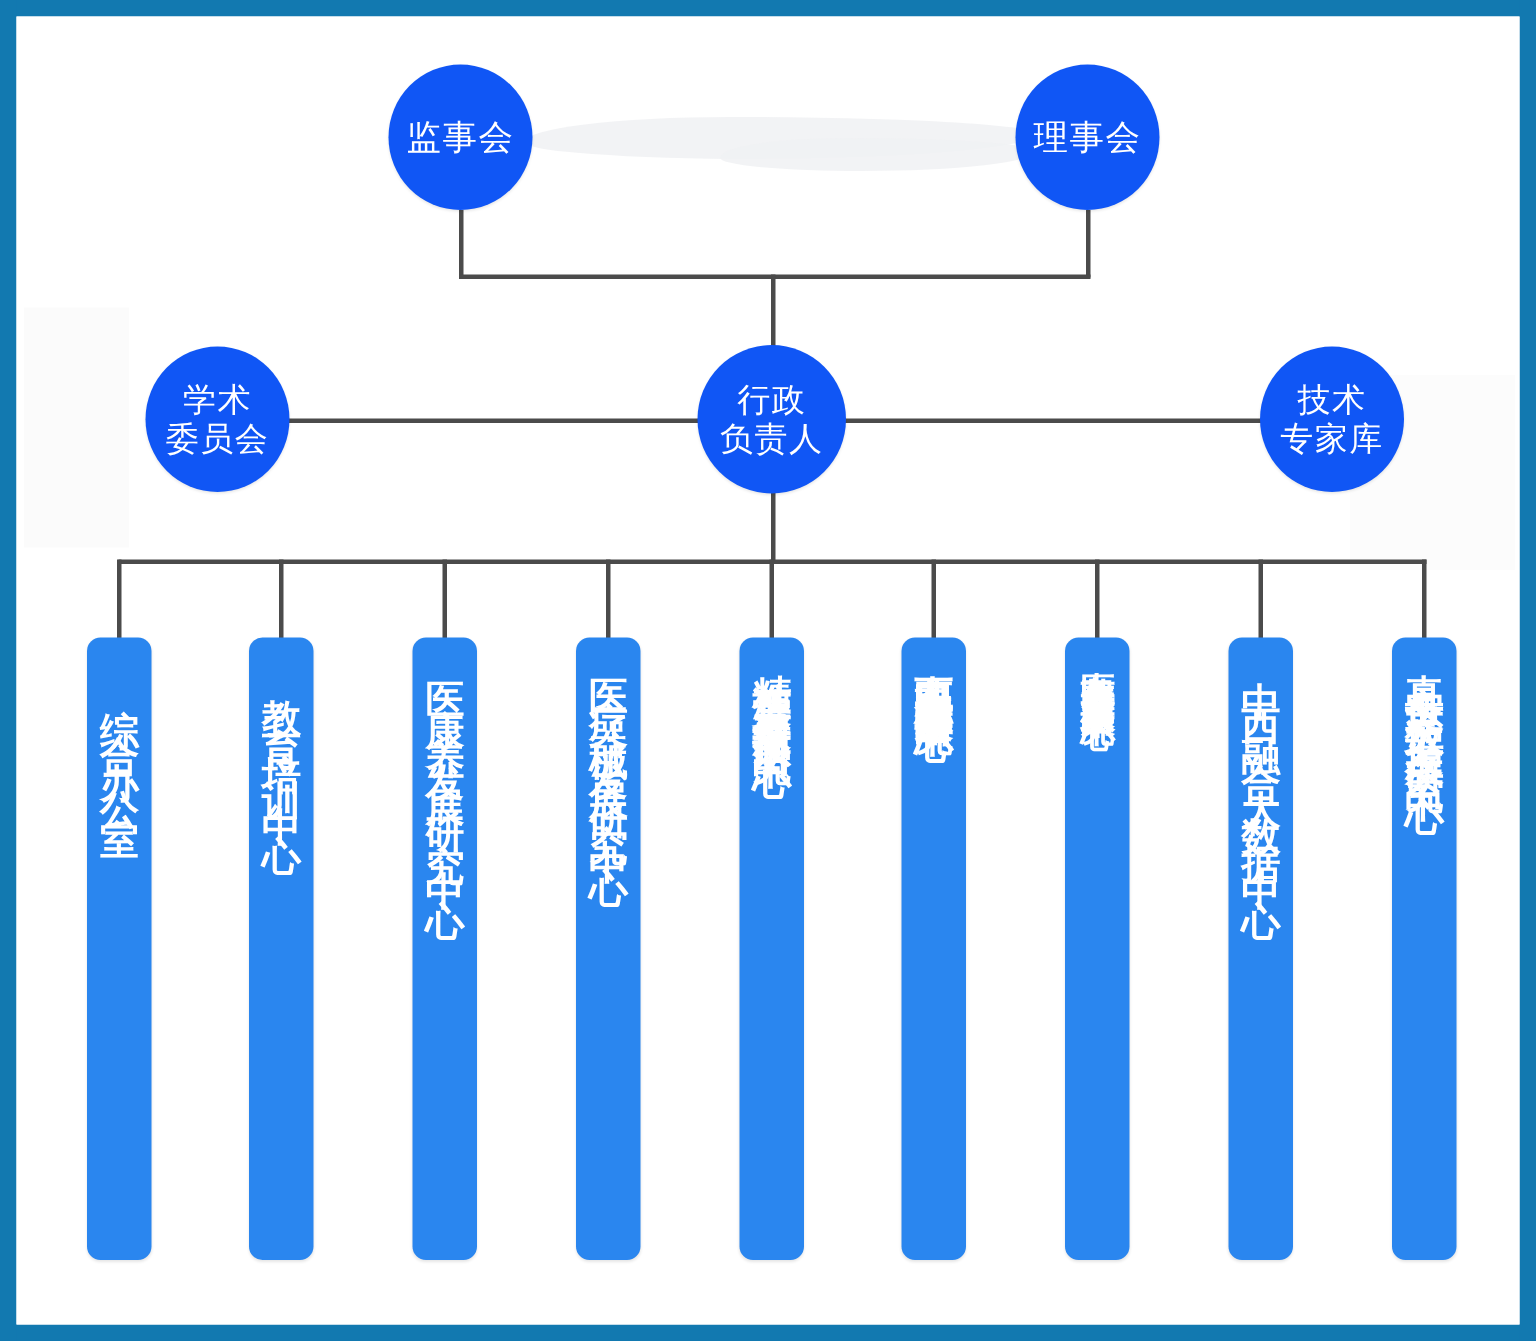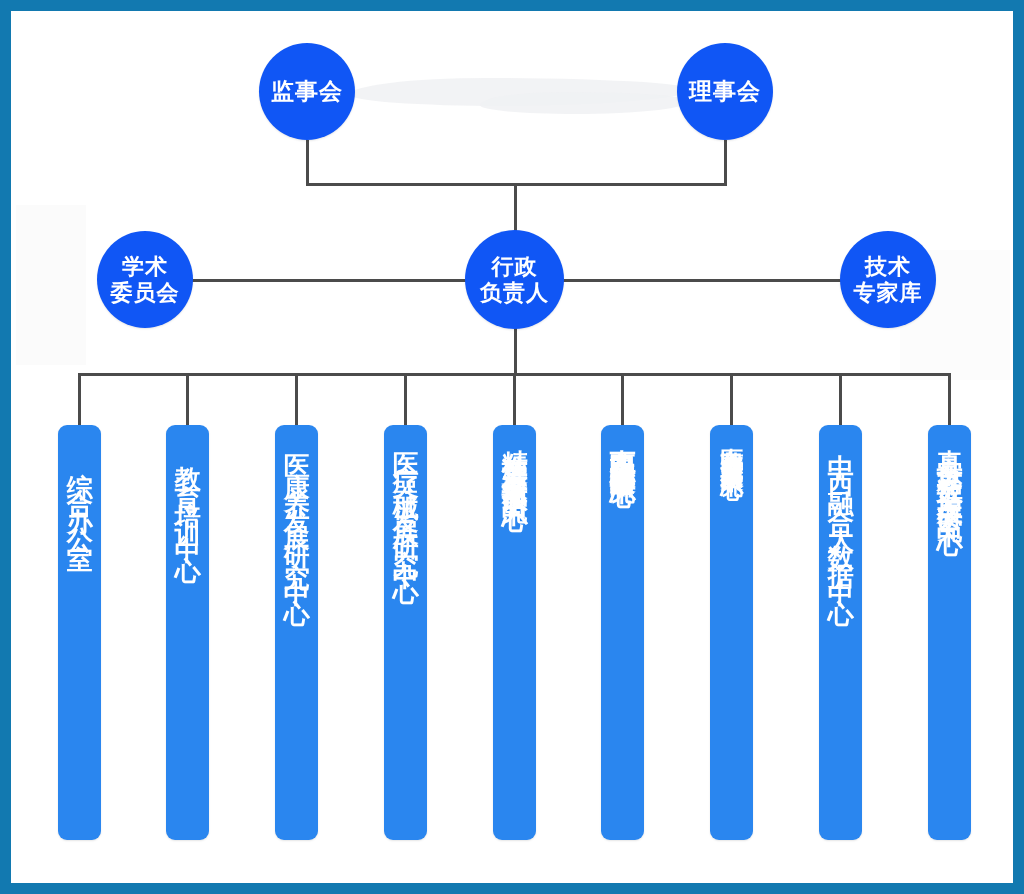--- a/index.html
+++ b/index.html
@@ -63,21 +63,21 @@
   .node-circle {
     position: absolute;
     background: #1056f5;
     border-radius: 50%;
     color: #ffffff;
     display: flex;
     flex-direction: column;
     align-items: center;
     justify-content: center;
     text-align: center;
-    font-weight: 700;
+    font-weight: 400;
     letter-spacing: 1px;
     line-height: 1.18;
     box-shadow: 0 1px 2px rgba(0,0,0,0.10);
   }
   .node-circle .ln {
     display: block;
     white-space: nowrap;
   }
 
   .node-top {

